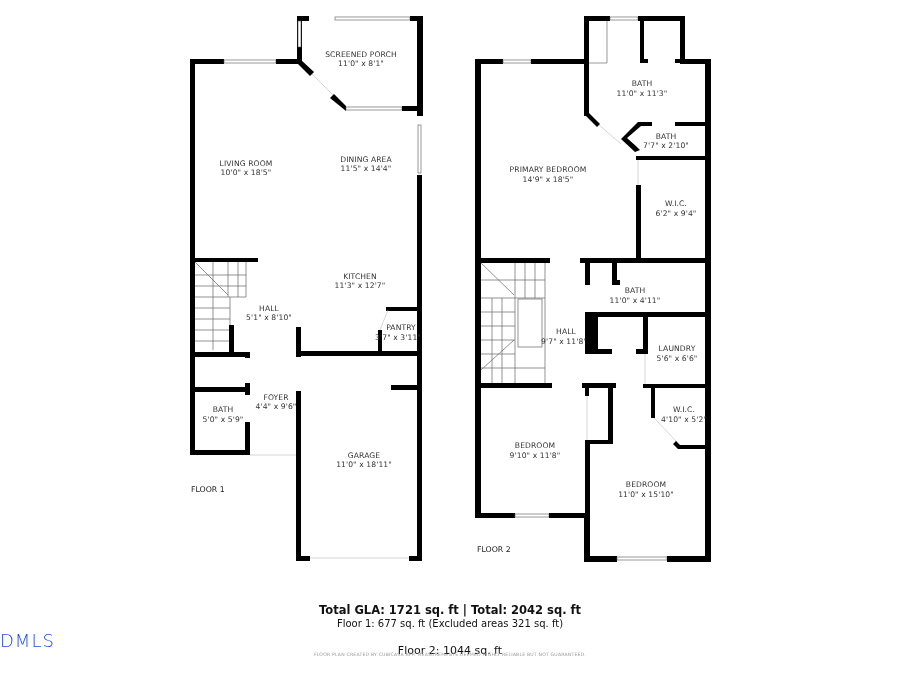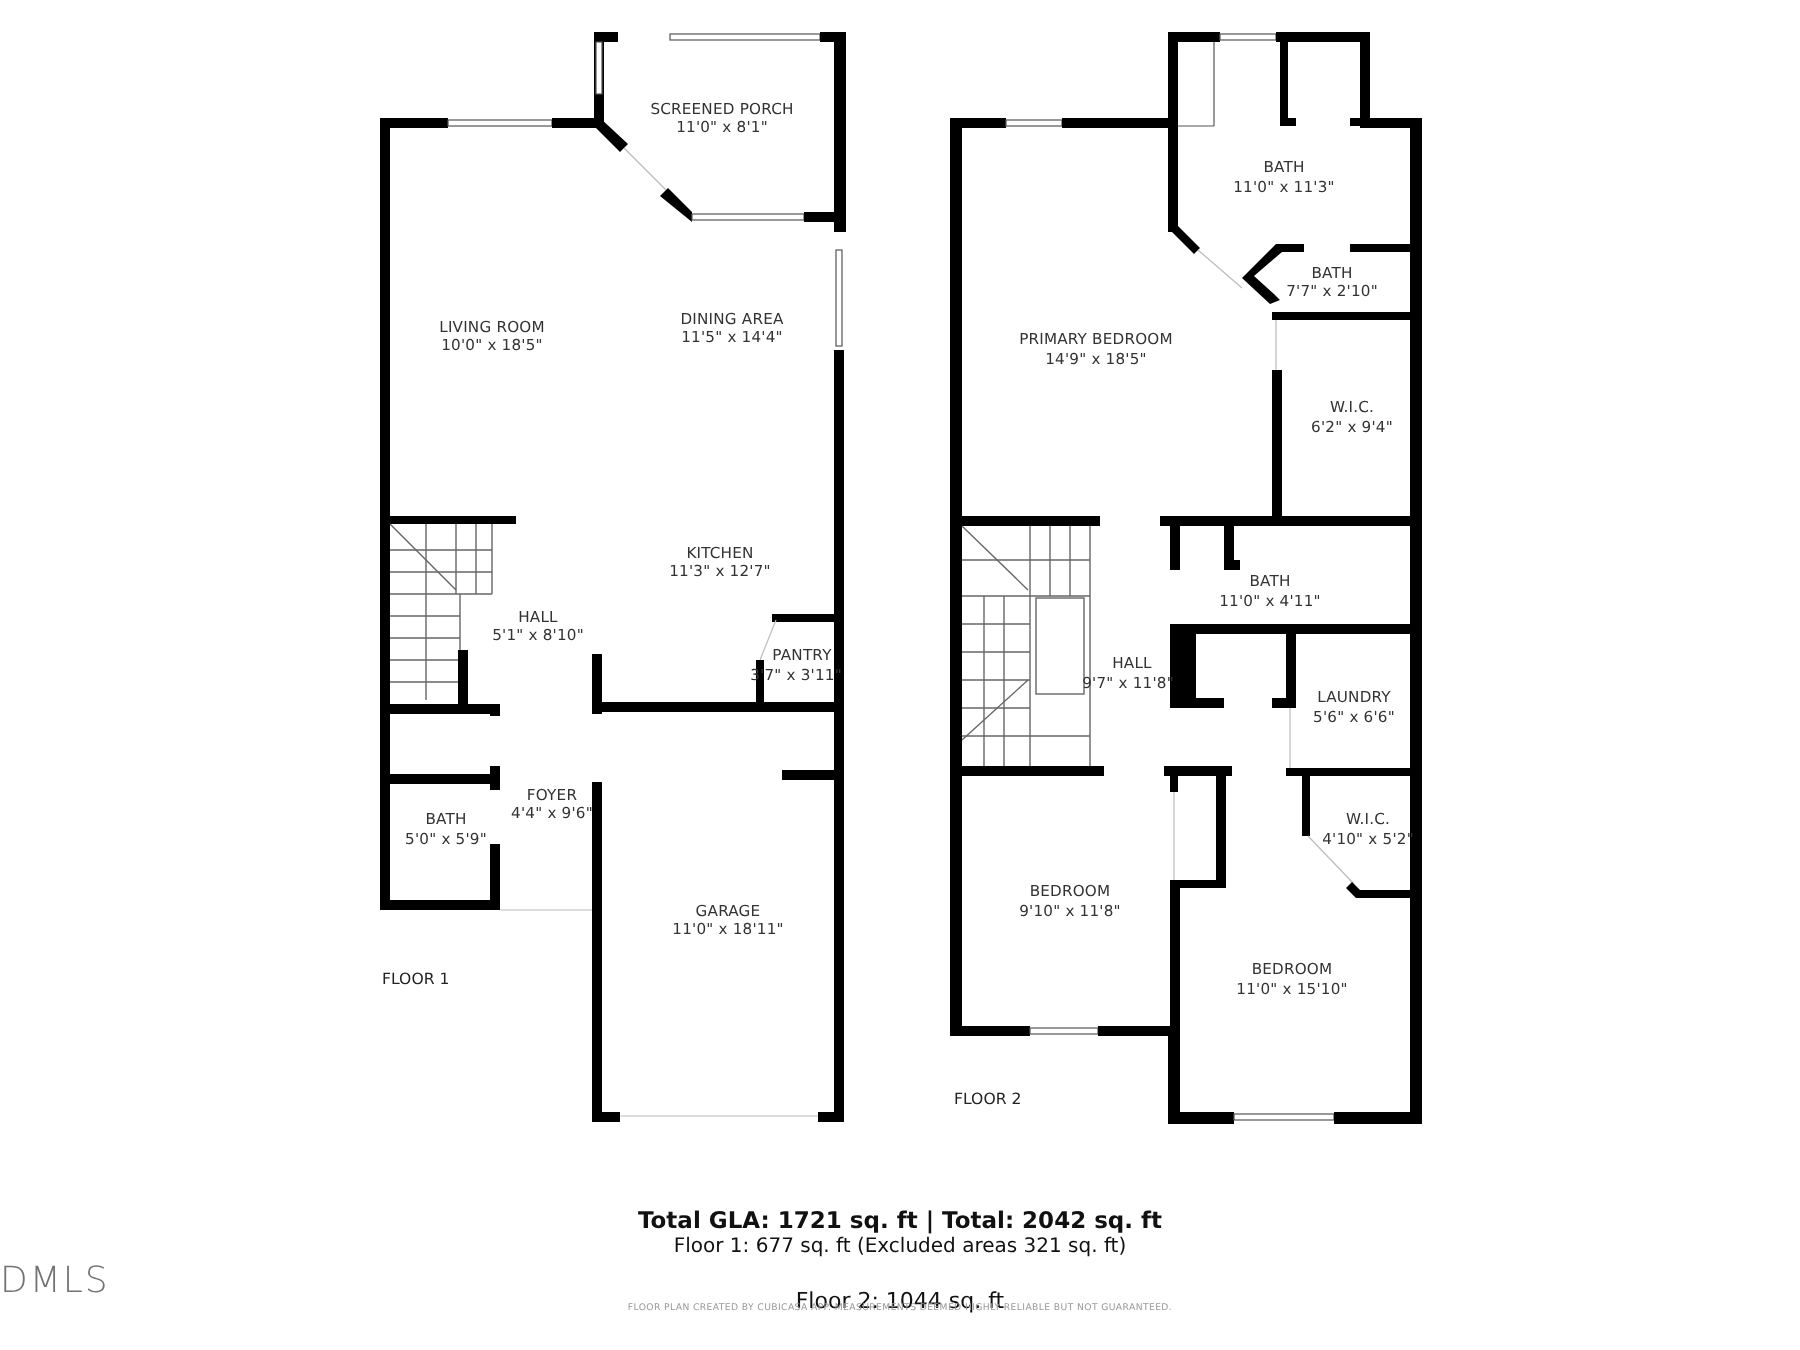--- a/index.html
+++ b/index.html
@@ -10,21 +10,21 @@
   .thin { stroke:#555; stroke-width:0.6; fill:none; }
   .stair { stroke:#666; stroke-width:0.7; fill:none; }
   .door { stroke:#bbb; stroke-width:0.6; fill:none; }
   .lbl { font-size:7.6px; fill:#333; text-anchor:middle; letter-spacing:0.1px; }
   .floor-lbl { font-size:7.8px; fill:#222; }
   .summary { position:absolute; left:0; width:900px; text-align:center; color:#111; }
   .s1 { top:603px; font-size:11.5px; font-weight:bold; }
   .s2 { top:618px; font-size:10px; }
   .s3 { top:632px; font-size:11px;margin-top:12px; }
   .disclaimer { position:absolute; top:652px; left:0; width:900px; text-align:center; font-size:4.6px; color:#999; letter-spacing:0.2px; }
-  .logo { position:absolute; left:0; top:630px; font-size:18px; color:#737373; font-weight:100; letter-spacing:1px; font-family:"DejaVu Sans", sans-serif; }
+  .logo { position:absolute; left:0; top:630px; font-size:18px; color:#1d4ed8; font-weight:100; letter-spacing:1px; font-family:"DejaVu Sans", sans-serif; }
 </style>
 </head>
 <body>
 
 <svg id="plan" viewBox="0 0 900 675" xmlns="http://www.w3.org/2000/svg">
 
   <g>
 
     <rect class="w" x="190" y="59" width="5" height="396"></rect>
 

